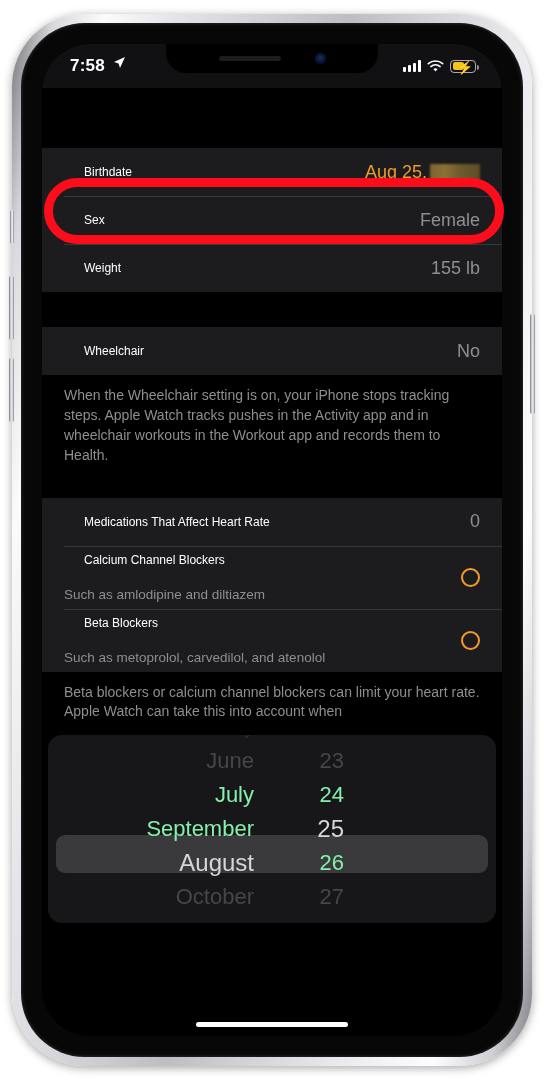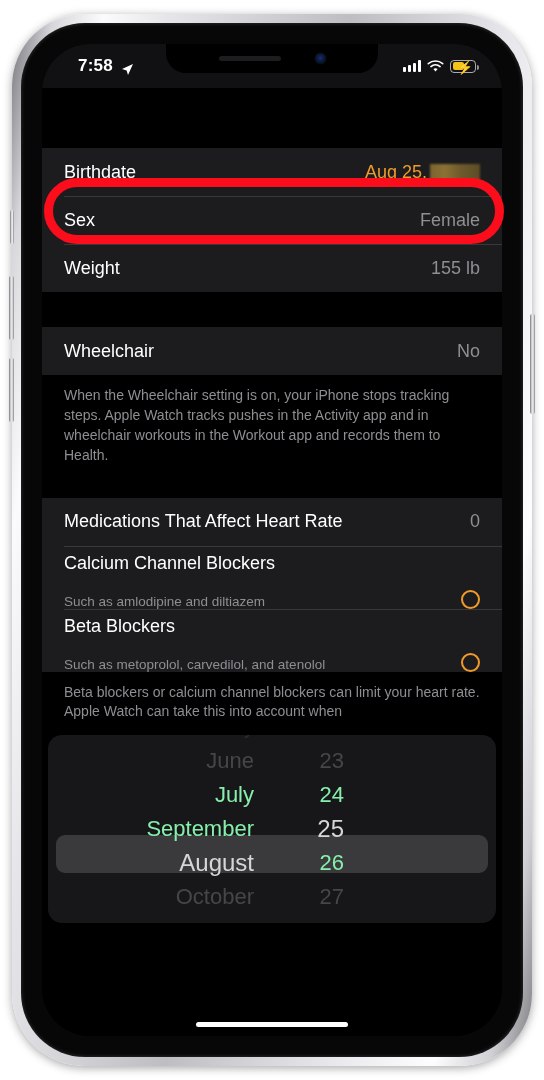--- a/index.html
+++ b/index.html
@@ -97,21 +97,21 @@
     height: 44px;
     z-index: 25;
     display: flex;
     align-items: center;
     justify-content: space-between;
     padding: 0 26px 0 28px;
     box-sizing: border-box;
     color: #fff;
     background: #111113;
   }
-  #status-time-group { display: flex; align-items: flex-end; gap: 8px; margin-left: 8px; }
+  #status-time-group { display: flex; align-items: flex-start; gap: 8px; }
   #status-time {
     font-size: 17px;
     font-weight: bold;
     letter-spacing: .2px;
   }
   #location-icon { display: block; }
   #status-right { display: flex; align-items: center; gap: 6px; }
   .sig-bars { display: flex; align-items: flex-end; gap: 2px; height: 12px; }
   .sig-bars i {
     display: block;
@@ -200,33 +200,34 @@
   .row {
     position: relative;
     display: flex;
     align-items: center;
     justify-content: space-between;
     padding: 0 22px;
     min-height: 48px;
     box-sizing: border-box;
   }
   .row.two-line {
-    align-items: flex-end;
+    align-items: center;
     min-height: 63px;
   }
   .row + .row::before {
     content: "";
     position: absolute;
     left: 22px; right: 0; top: 0;
     height: 1px;
     background: #38383a;
   }
   .row-label {
-    font-size: 18px;
+    font-size: 12px;
     color: #ffffff;
+    margin-left: 20px;
   }
   .row-sublabel {
     font-size: 13.5px;
     color: #8e8e93;
     margin-top: 20px;
   }
   .row-text-col { display: flex; flex-direction: column; }
   .row-value {
     font-size: 18px;
     color: #8e8e93;

